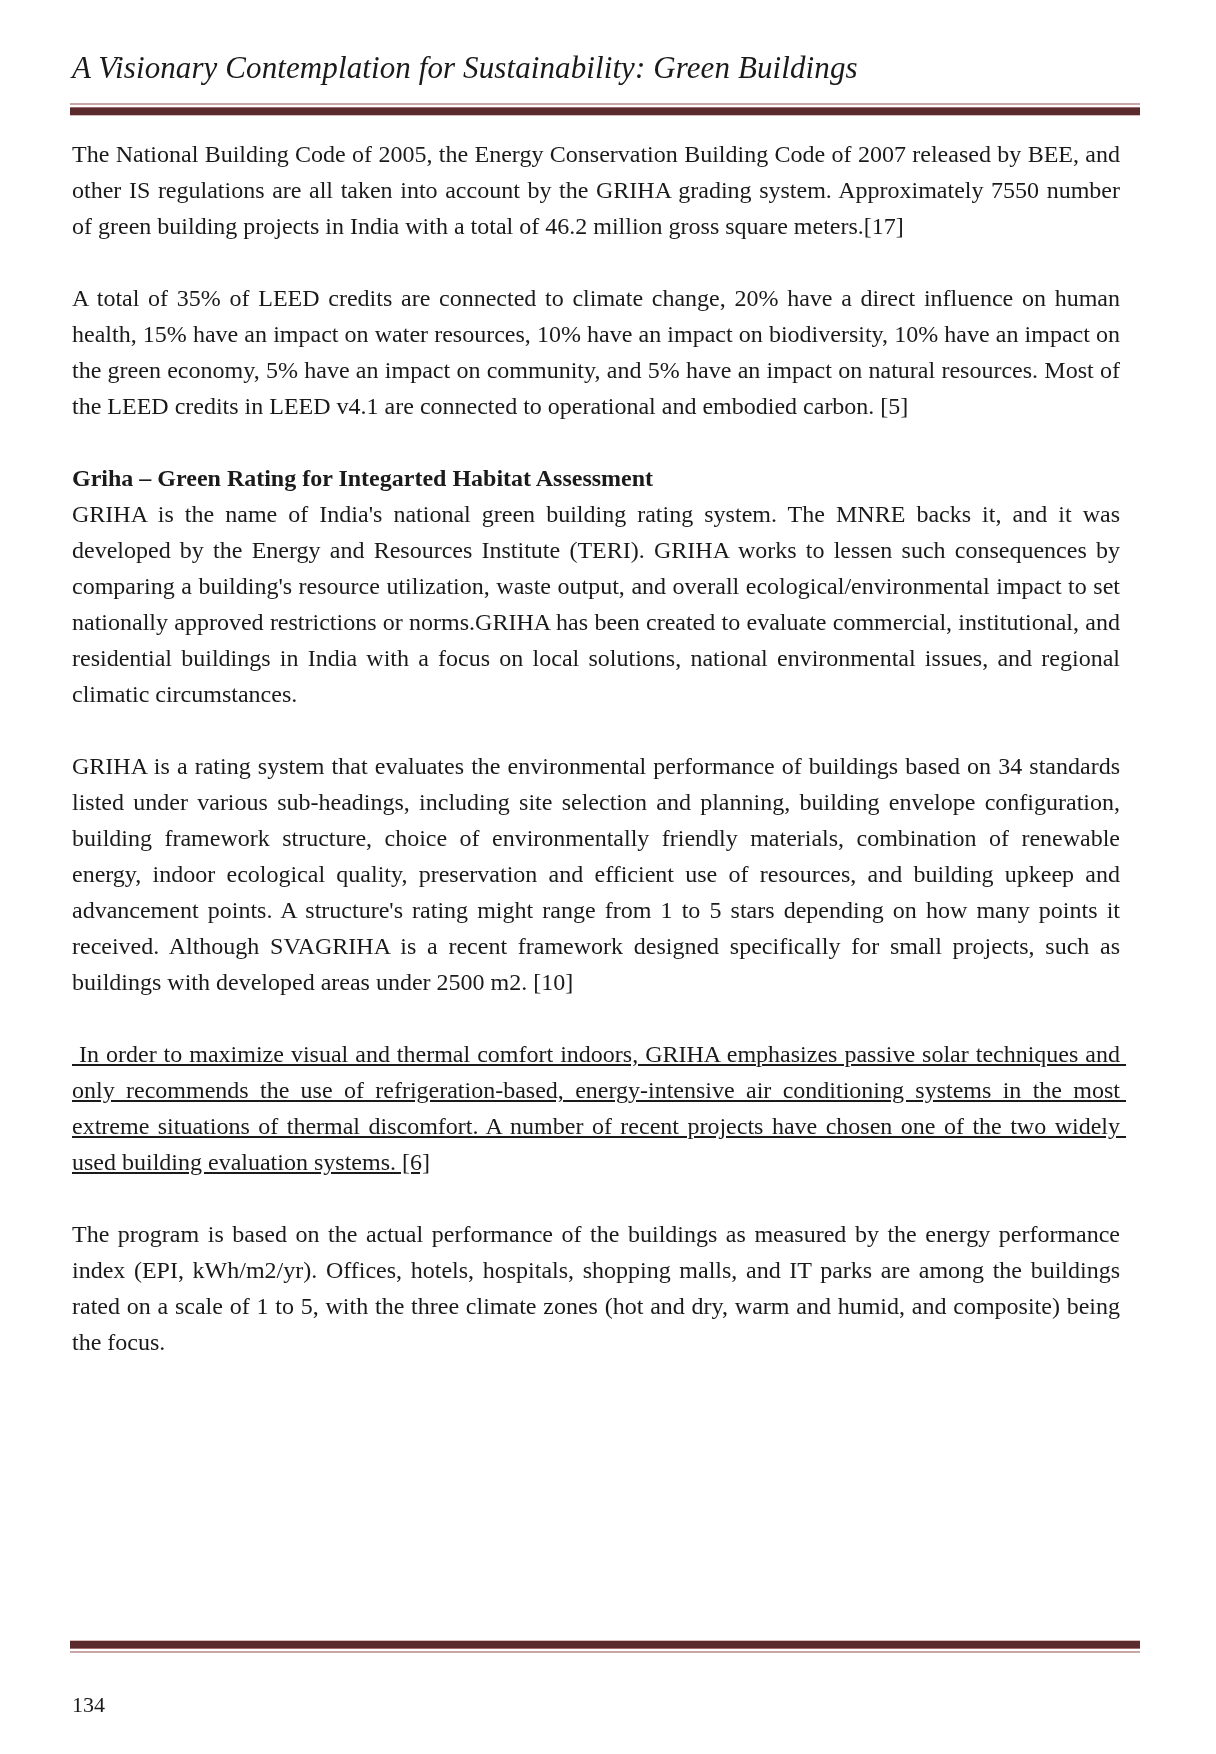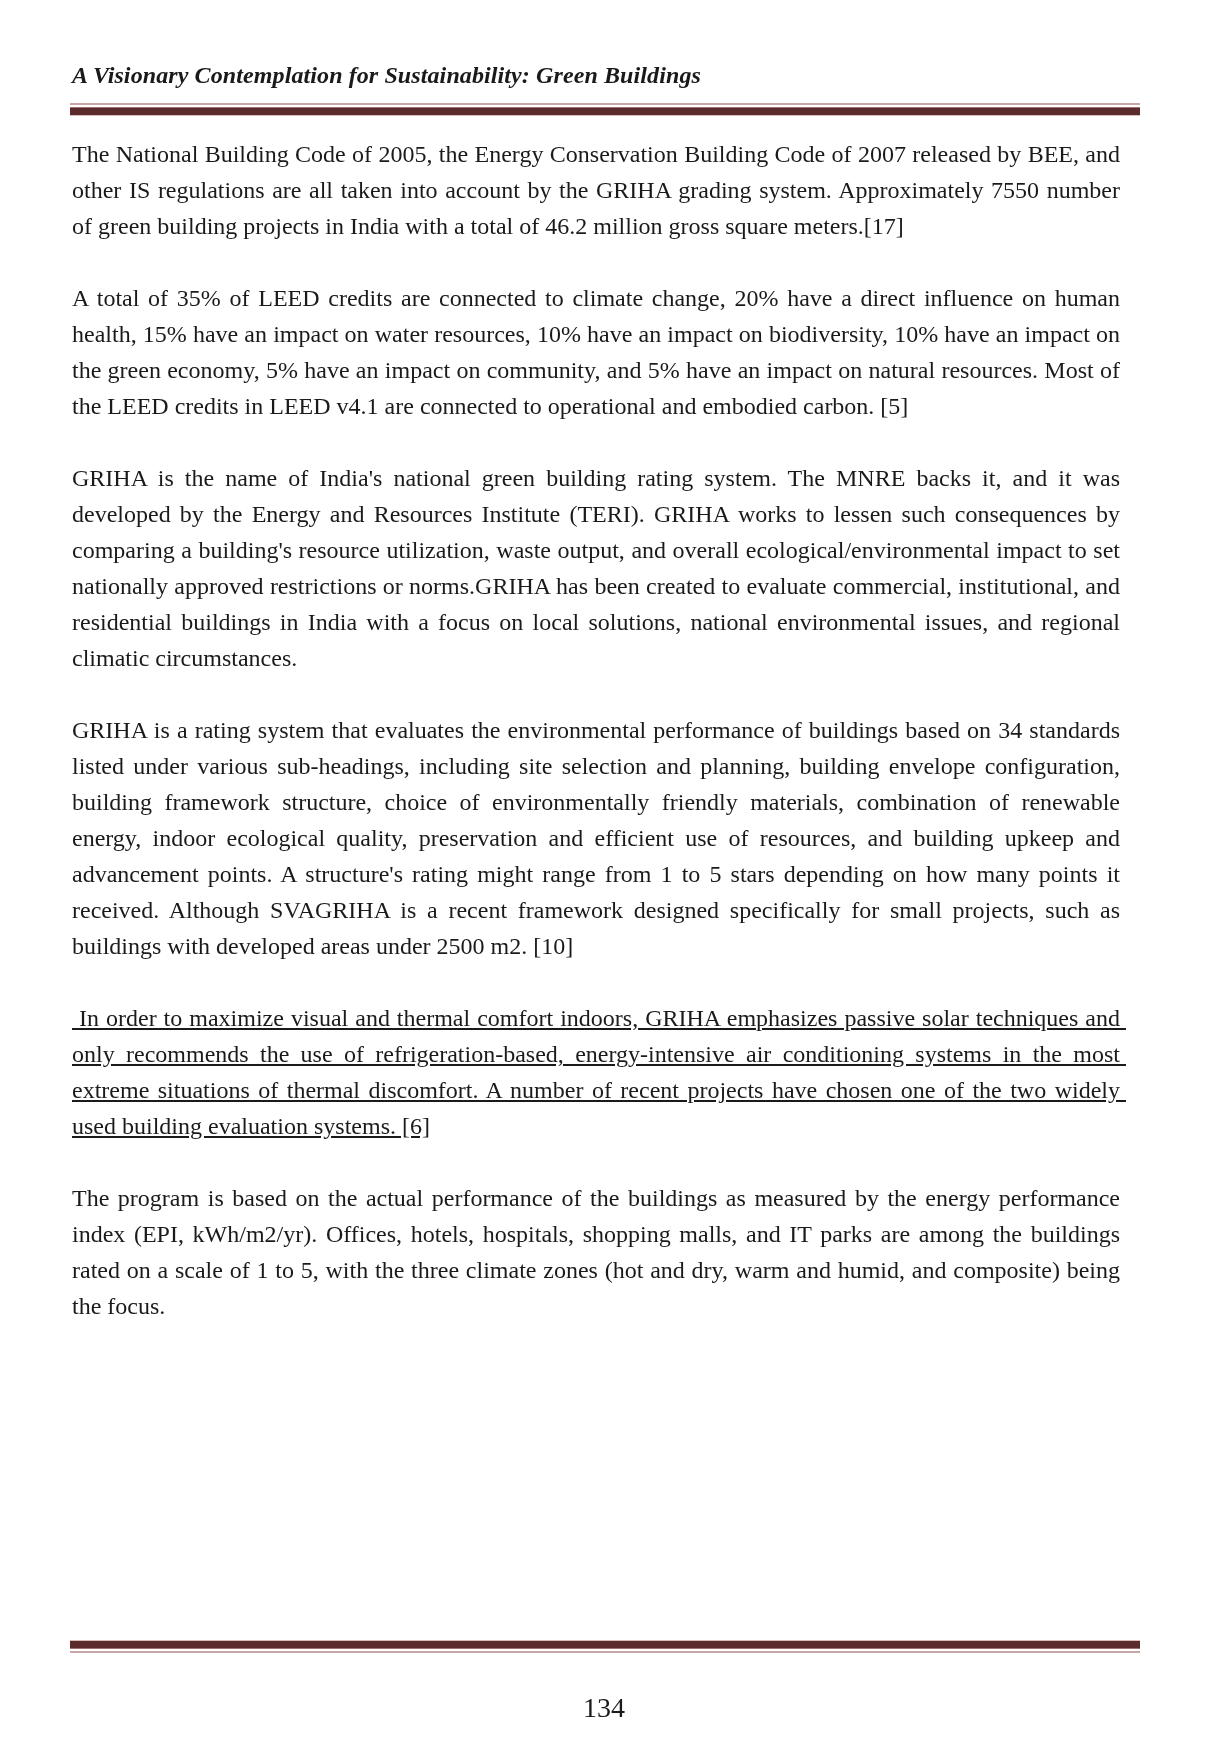--- a/index.html
+++ b/index.html
@@ -1,46 +1,47 @@
 <!DOCTYPE html>
 <html><head>
 <meta charset="utf-8">
 <style>
   html, body { margin: 0; padding: 0; background: #ffffff; }
   body { width: 1216px; height: 1754px; position: relative; overflow: hidden;
          font-family: "Liberation Serif", "DejaVu Serif", serif; color: #1a1a1a; }
   .page { position: absolute; left: 72px; top: 0; width: 1064px; }
-  .running-head { position: absolute; top: 62px; left: 0; font-size: 24px; font-weight: bold;
+  .running-head { position: absolute; top: 50px; left: 0; font-size: 31px; font-weight: normal;
                   font-style: italic; white-space: nowrap; letter-spacing: 0.1px; }
   .rule-top { position: absolute; top: 103px; left: -2px; width: 1070px; }
   .rule-top .thin { height: 2px; background: #c9a7a7; margin-bottom: 2px; }
   .rule-top .thick { height: 7px; background: #5a2a2c; border-top: 1px solid #a06f70; border-bottom: 1px solid #d8bcbc; }
   .rule-bottom { position: absolute; top: 1640px; left: -2px; width: 1070px; }
   .rule-bottom .thick { height: 7px; background: #5a2a2c; border-top: 1px solid #d8bcbc; border-bottom: 1px solid #a06f70; }
   .rule-bottom .thin { height: 2px; background: #c9a7a7; margin-top: 2px; }
   .body-text { position: absolute; top: 136px; left: 0; width: 1064px; font-size: 24px; line-height: 36px; }
   .body-text p { margin: 0 16px 36px 0; text-align: justify; text-align-last: left; }
   .body-text h3 { margin: 0; font-size: 24px; font-weight: bold; line-height: 36px; }
   .body-text p.after-head { margin-top: 0; }
-  .page-number { position: absolute; top: 1692px; left: 0; width: 1064px; text-align: center; font-size: 28px; }
+  .page-number { position: absolute; top: 1692px; left: 0; width: 1064px; text-align: left; font-size: 22px; }
 </style>
 </head>
 <body>
 
 <div class="page">
   <div class="running-head">A Visionary Contemplation for Sustainability: Green Buildings</div>
 
   <div class="rule-top">
     <div class="thin"></div>
     <div class="thick"></div>
   </div>
 
   <div class="body-text">
     <p>The National Building Code of 2005, the Energy Conservation Building Code of 2007 released by BEE, and other IS regulations are all taken into account by the GRIHA grading system. Approximately 7550  number of green building projects in India with a total of 46.2 million gross square meters.[17]</p>
     <p>A total of 35% of LEED credits are connected to climate change, 20% have a direct influence on human health, 15% have an impact on water resources, 10% have an impact on biodiversity, 10% have an impact on the green economy, 5% have an impact on community, and 5% have an impact on natural resources. Most of the LEED credits in LEED v4.1 are connected to operational and embodied carbon. [5]</p>
+    <h3>Griha – Green Rating for Integarted Habitat Assessment</h3>
     <p class="after-head">GRIHA is the name of India's national green building rating system. The MNRE backs it, and it was developed by the Energy and Resources Institute (TERI). GRIHA works to lessen such consequences by comparing a building's resource utilization, waste output, and overall ecological/environmental impact to set nationally approved restrictions or norms.GRIHA has been created to evaluate commercial, institutional, and residential buildings in India with a focus on local solutions, national environmental issues, and regional climatic circumstances.</p>
     <p>GRIHA is a rating system that evaluates the environmental performance of buildings based on 34 standards listed under various sub-headings, including site selection and planning, building envelope configuration, building framework structure, choice of environmentally friendly materials, combination of renewable energy, indoor ecological quality, preservation and efficient use of resources, and building upkeep and advancement points. A structure's rating might range from 1 to 5 stars depending on how many points it received. Although SVAGRIHA is a recent framework designed specifically for small projects, such as buildings with developed areas under 2500 m2. [10]</p>
     <p style="white-space: pre-wrap; text-decoration: underline;"> In order to maximize visual and thermal comfort indoors, GRIHA emphasizes passive solar techniques and only recommends the use of refrigeration-based, energy-intensive air conditioning systems in the most extreme situations of thermal discomfort. A number of recent projects have chosen one of the two widely used building evaluation systems. [6]</p>
     <p class="after-head">The program is based on the actual performance of the buildings as measured by the energy performance index (EPI, kWh/m2/yr). Offices, hotels, hospitals, shopping malls, and IT parks are among the buildings rated on a scale of 1 to 5, with the three climate zones (hot and dry, warm and humid, and composite) being the focus.</p>
   </div>
 
   <div class="rule-bottom">
     <div class="thick"></div>
     <div class="thin"></div>
   </div>

